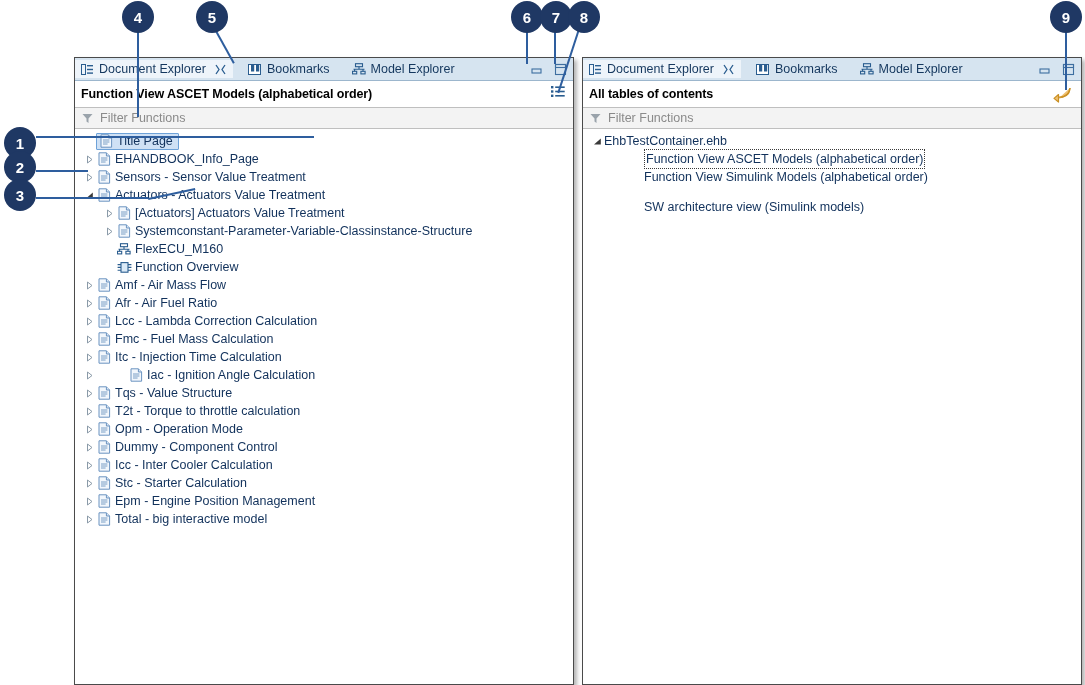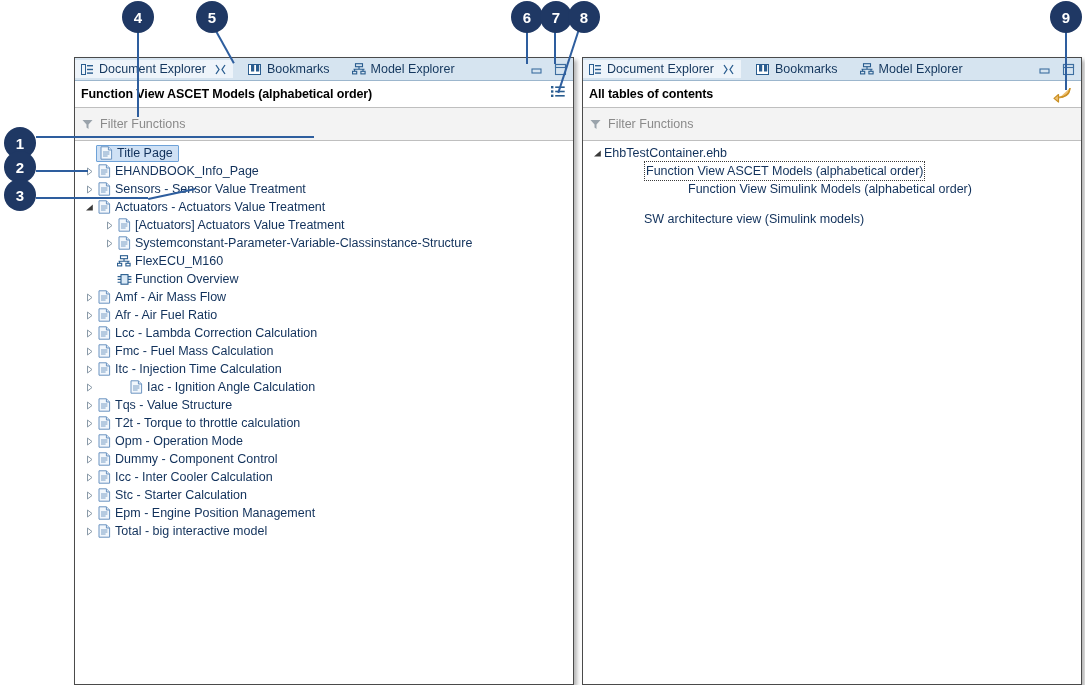--- a/index.html
+++ b/index.html
@@ -89,21 +89,21 @@
     letter-spacing: -0.1px;
   }
   .panel-head-action {
     position: absolute;
     right: 8px;
     top: 4px;
   }
 
   
   .filterbar {
-    height: 34px;
+    height: 22px;
     background: #f3f3f3;
     border-top: 1px solid #bfbfbf;
     border-bottom: 1px solid #bfbfbf;
     display: flex;
     align-items: center;
     gap: 7px;
     padding-left: 7px;
     box-sizing: border-box;
   }
   .filter-placeholder {
@@ -742,21 +742,21 @@
           <span style="display: inline-flex; align-items: center;">
             <span class="row-label">EhbTestContainer.ehb</span>
           </span>
         </div>
         <div class="tree-row" style="padding-left: 48px;">
           <span class="twisty"></span>
           <span class="focus-box"><span class="row-label">Function View ASCET Models (alphabetical order)</span></span>
         </div>
         <div class="tree-row" style="padding-left: 48px;">
           <span class="twisty"></span>
-          <span style="display: inline-flex; align-items: flex-start; margin-left: 44px;">
+          <span style="display: inline-flex; align-items: flex-start;">
             <span class="row-label">Function View Simulink Models (alphabetical order)</span>
           </span>
         </div>
         <div class="tree-row" style="padding-left: 48px; margin-top: 12px;">
           <span class="twisty"></span>
           <span style="display: inline-flex; align-items: center;">
             <span class="row-label">SW architecture view (Simulink models)</span>
           </span>
         </div>
       </div>

